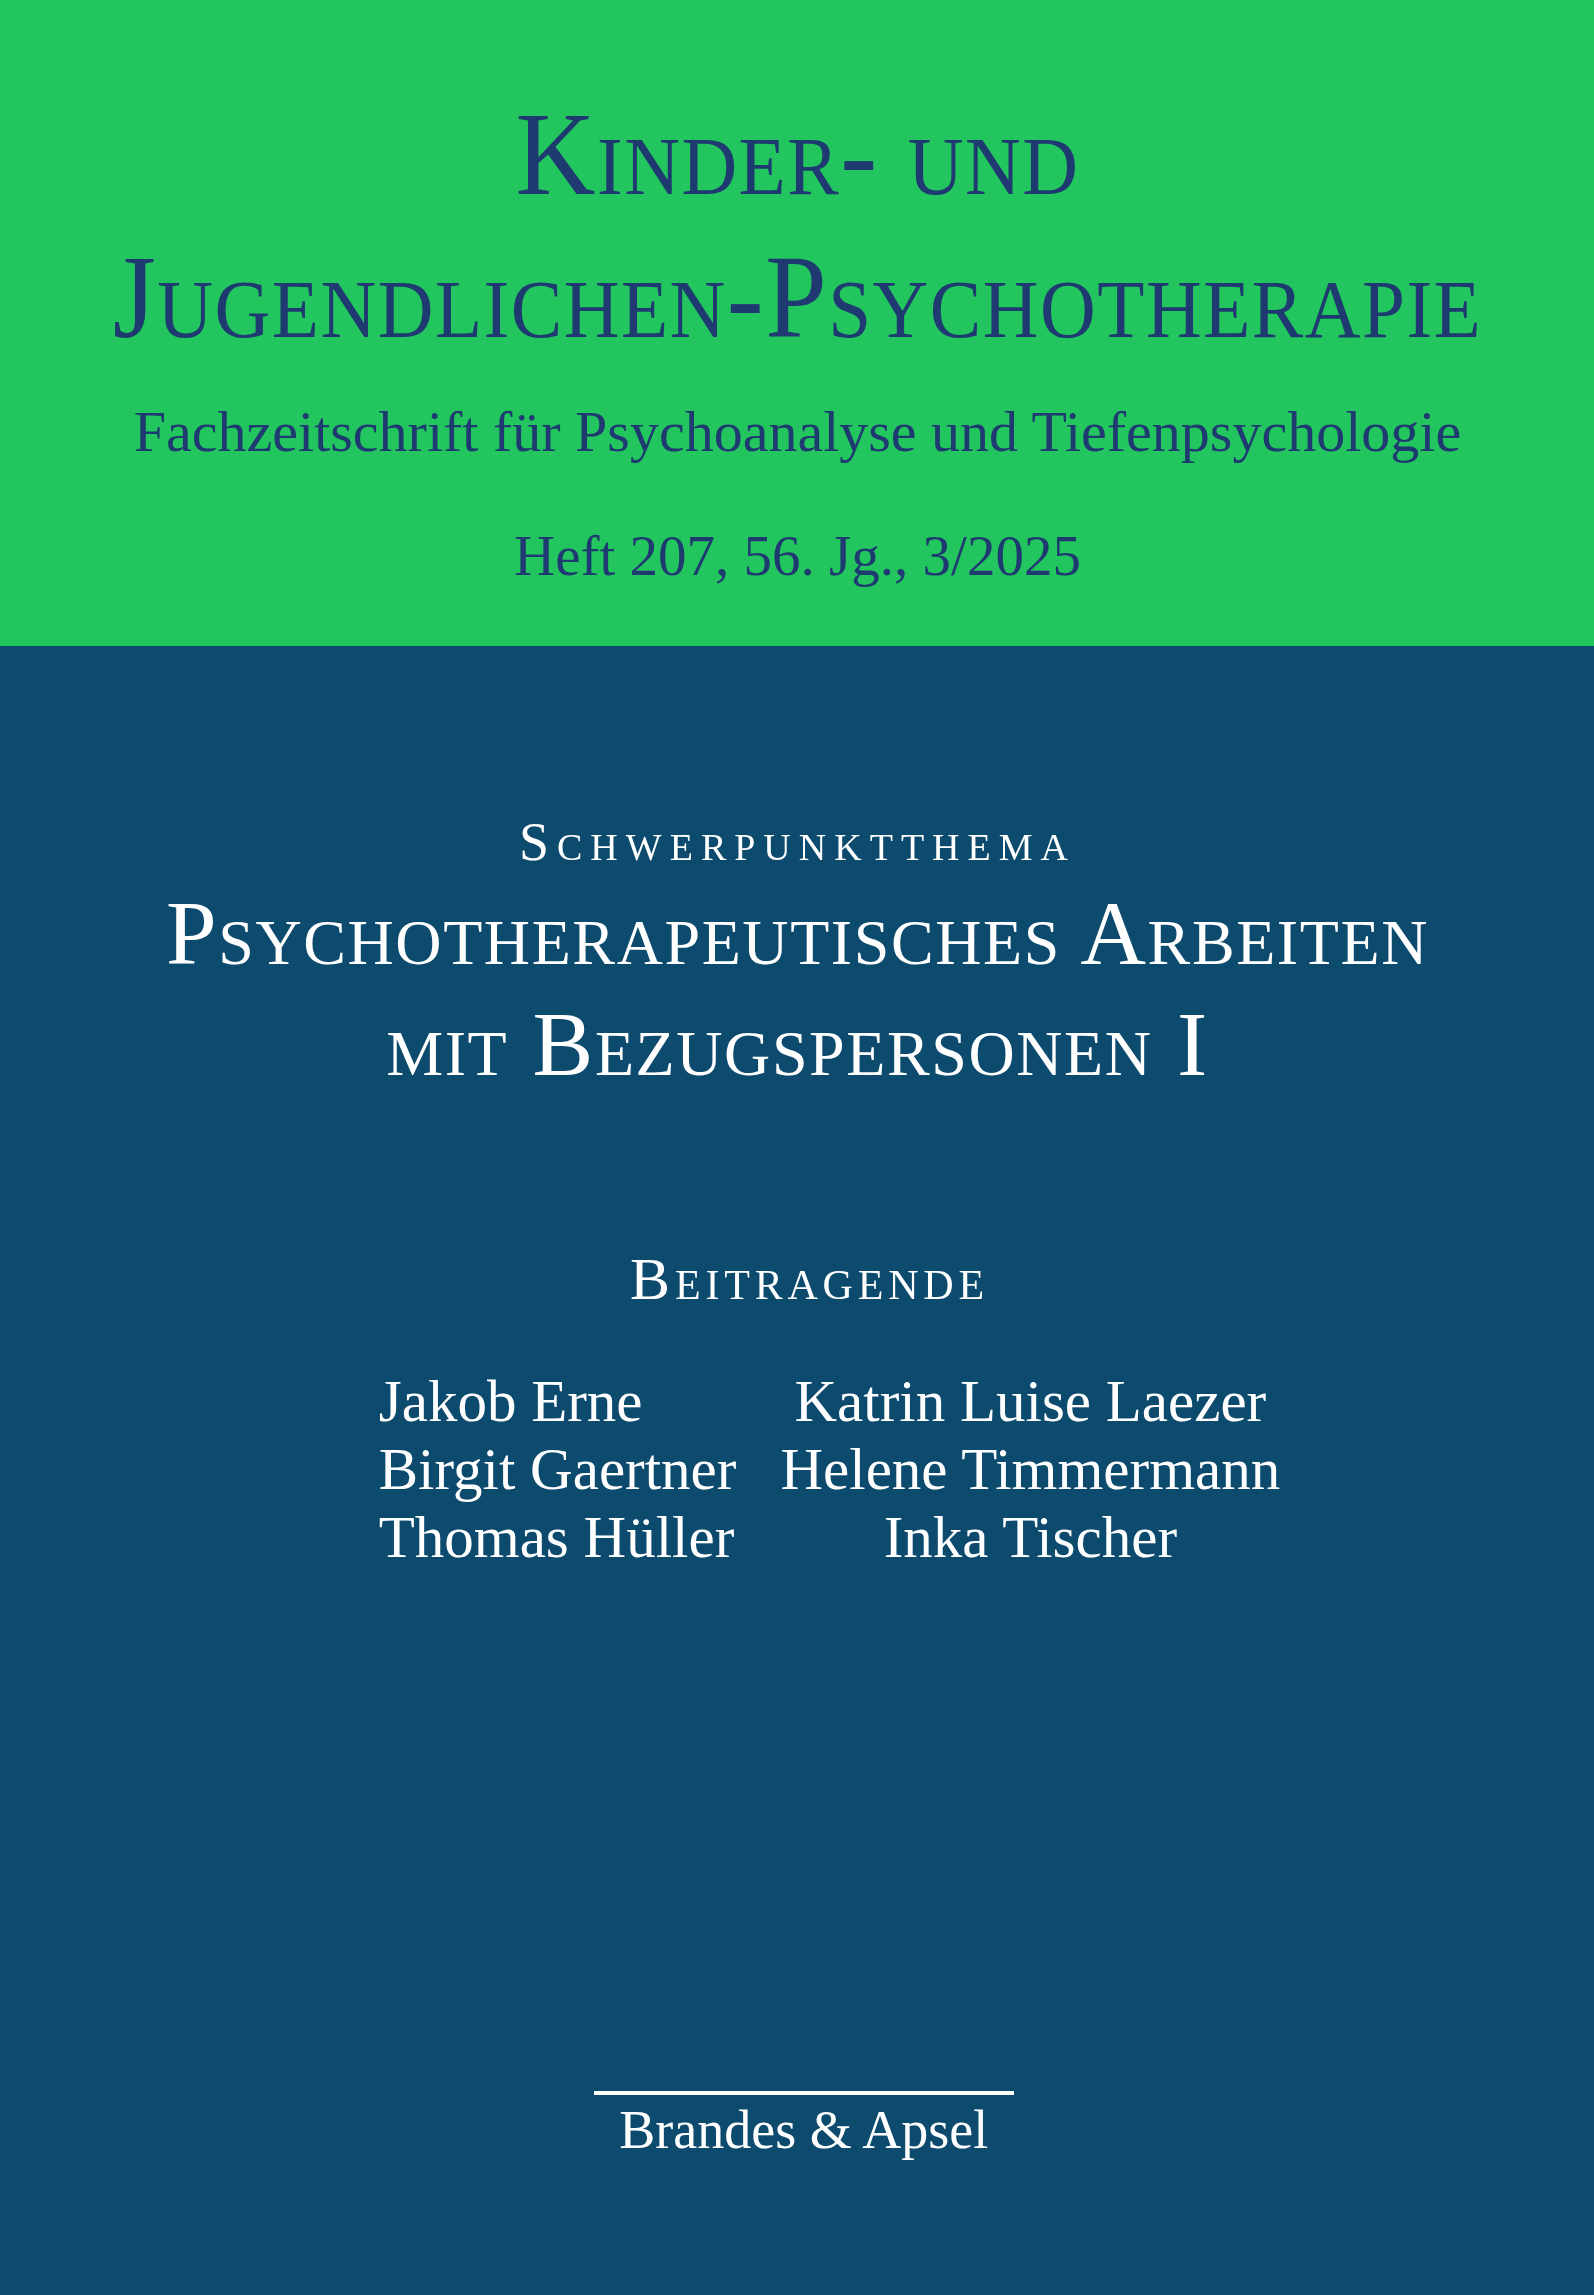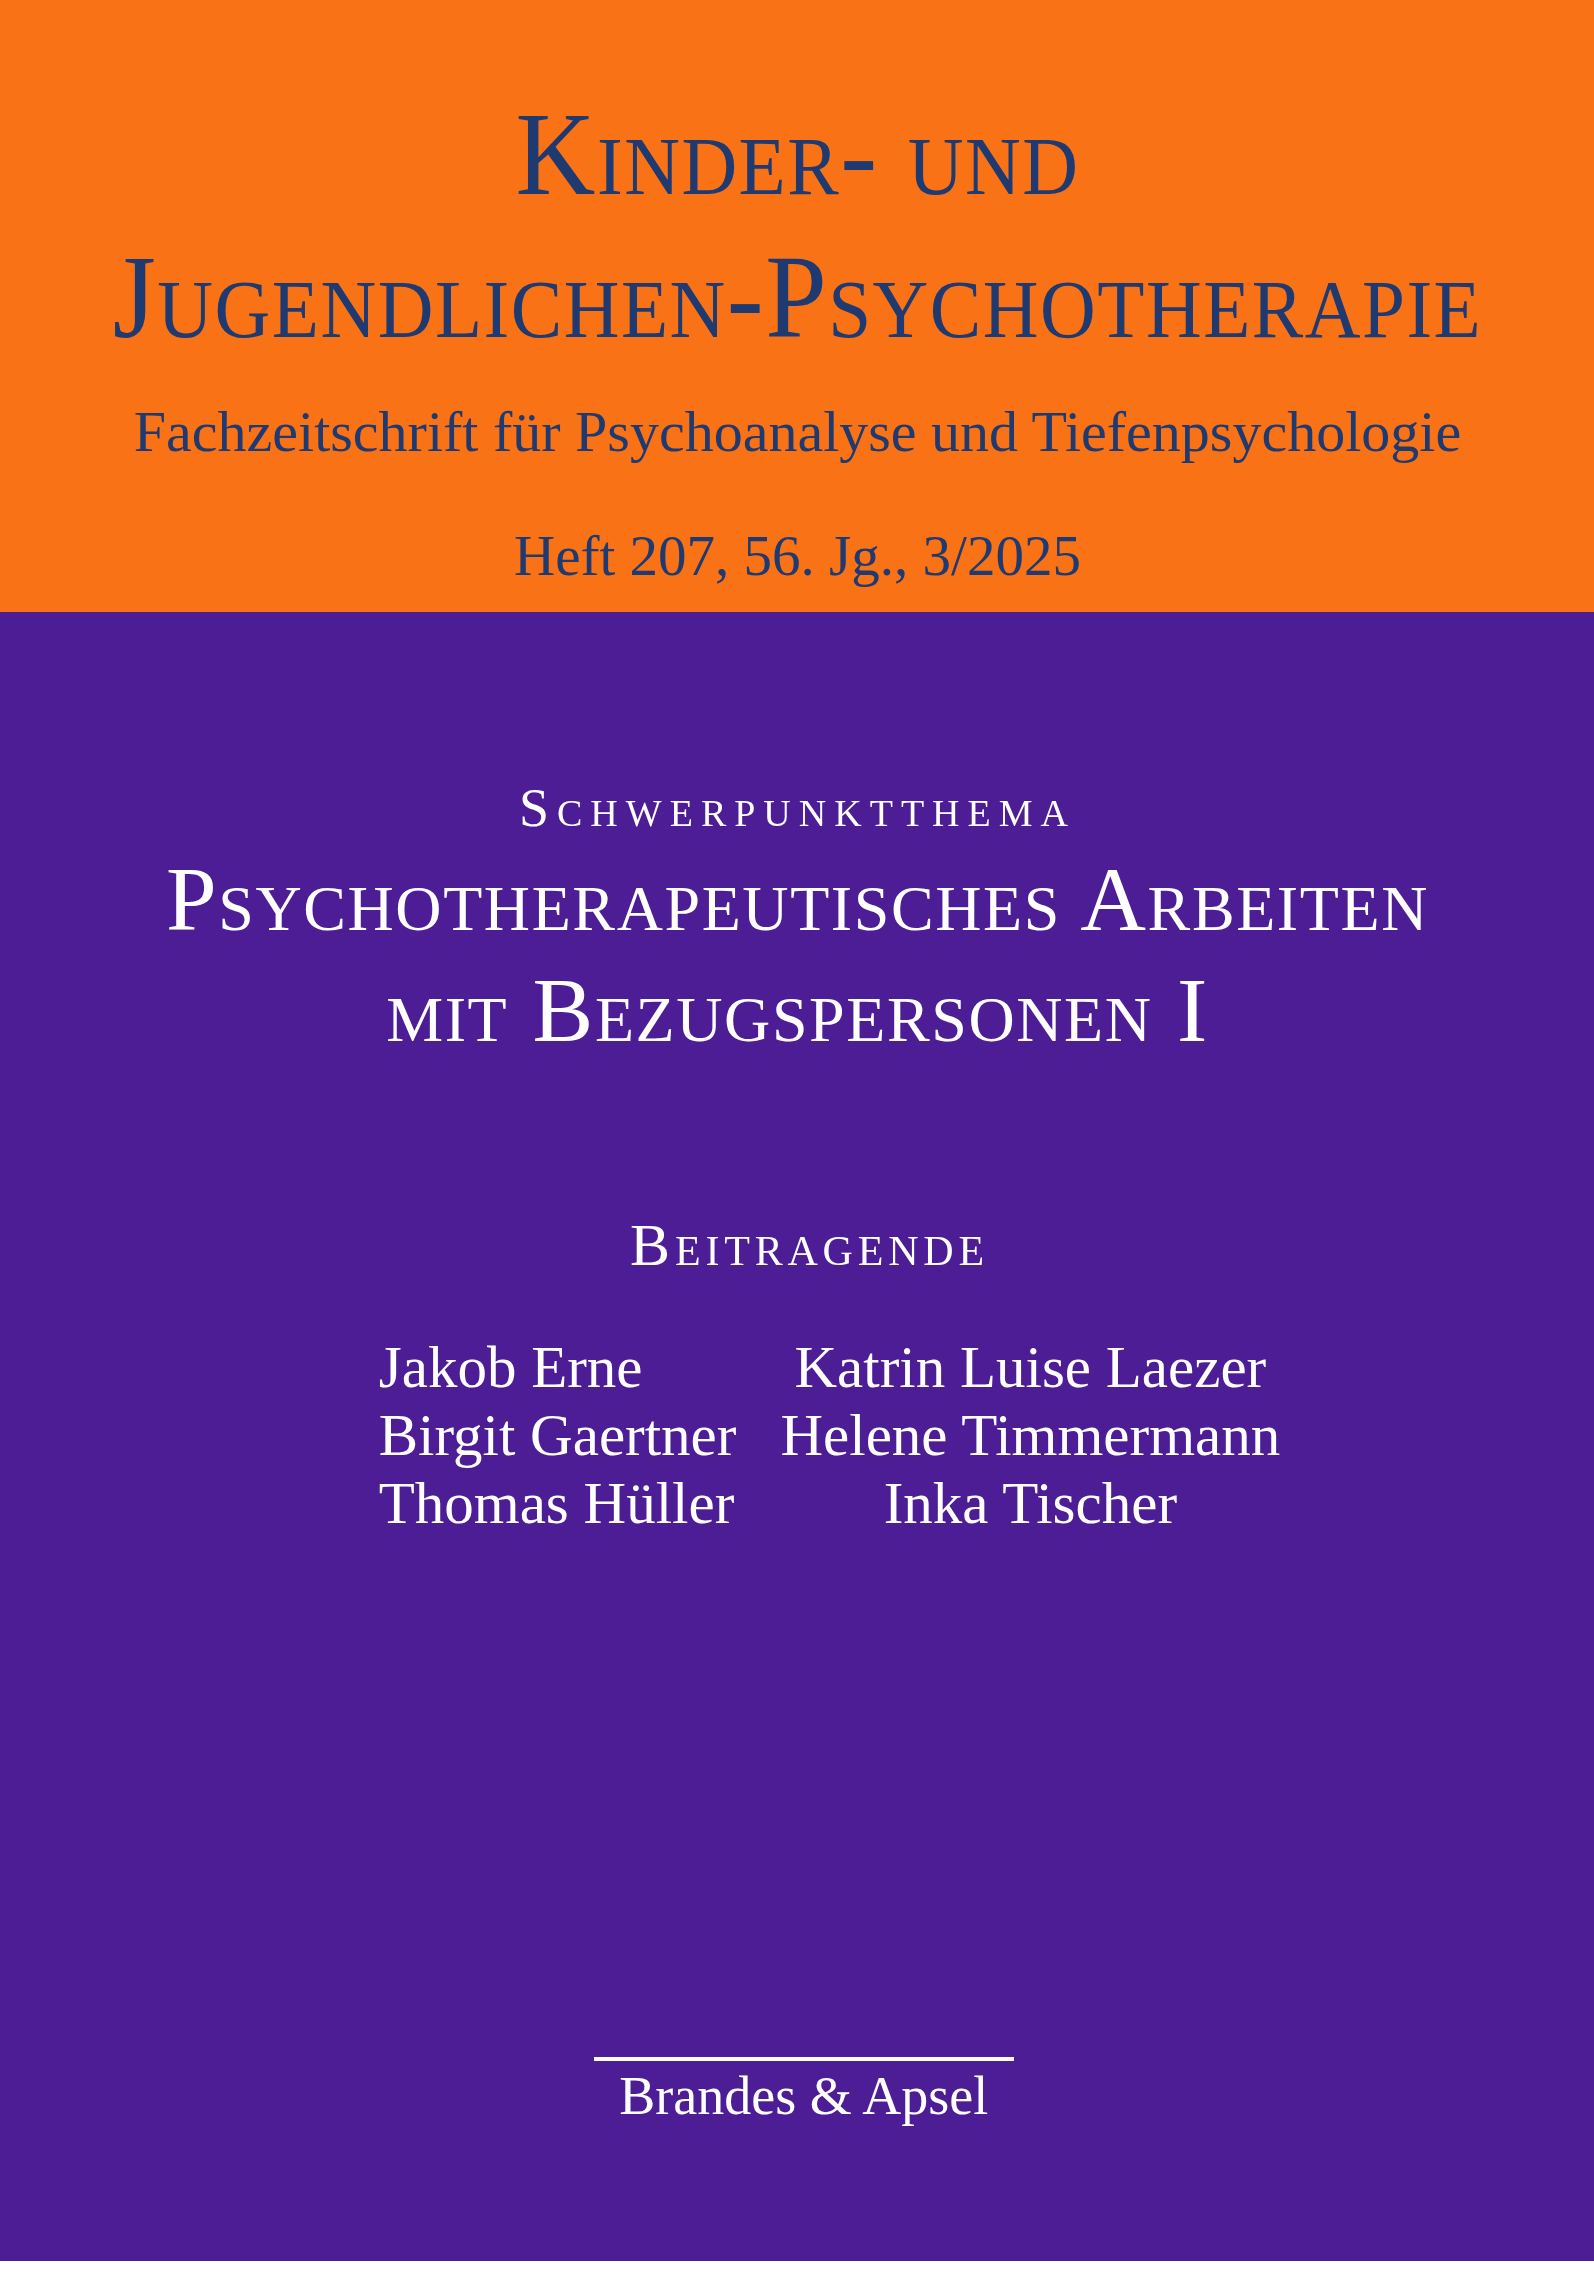--- a/index.html
+++ b/index.html
@@ -16,21 +16,21 @@
     height: 2295px;
     background: #ffffff;
   }
 
   
   .masthead {
     position: absolute;
     top: 0; left: 0;
     width: 100%;
     height: 646px;
-    background: #f97316;
+    background: #22c55e;
     color: #1e3a70;
   }
   .journal-title {
     position: absolute;
     top: 83px;
     left: 0;
     width: 100%;
     text-align: center;
     font-weight: normal;
     font-variant: small-caps;
@@ -60,25 +60,25 @@
     text-align: center;
     font-size: 57px;
     line-height: 62px;
     white-space: nowrap;
     margin-top: 7px;
   }
 
   
   .feature-panel {
     position: absolute;
-    top: 612px;
+    top: 646px;
     left: 0;
     width: 100%;
     height: 1649px;
-    background: #4c1d95;
+    background: #0c4a6e;
     color: #ffffff;
   }
   .kicker {
     position: absolute;
     top: 168px;
     left: 0;
     width: 100%;
     text-align: center;
     font-variant: small-caps;
     font-size: 54px;

